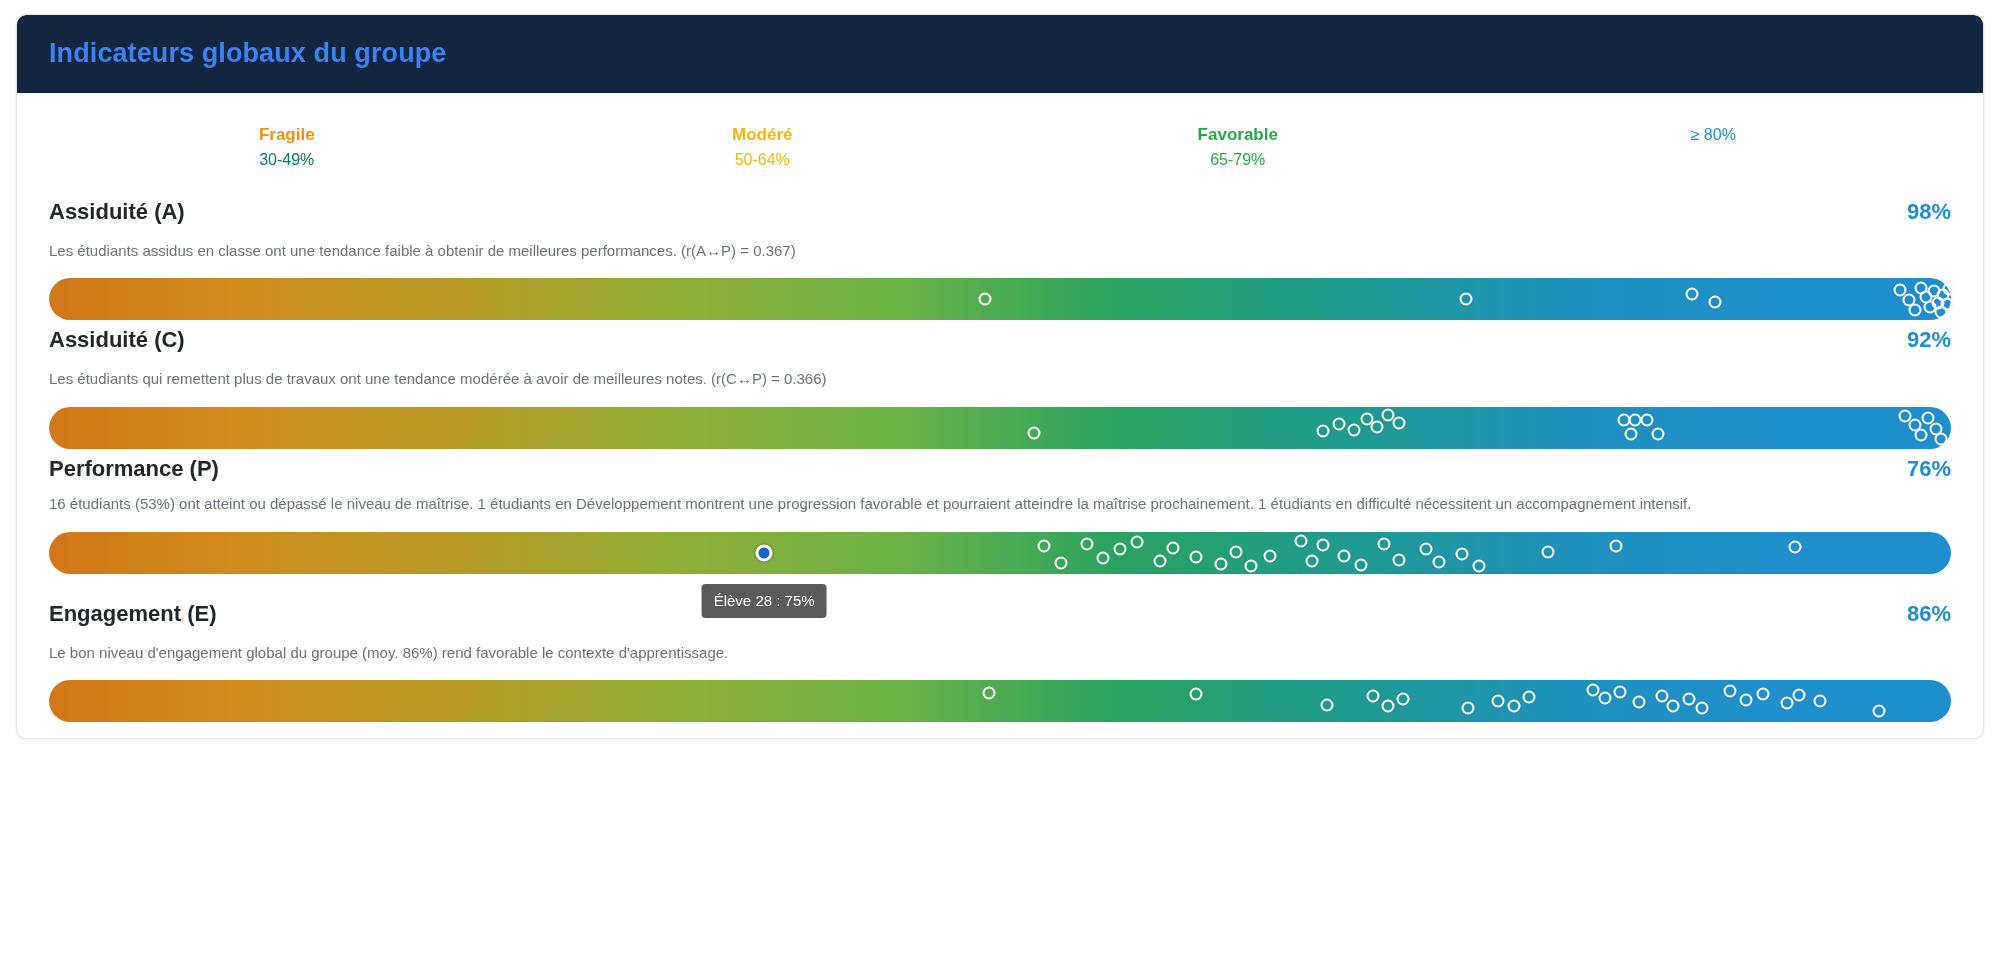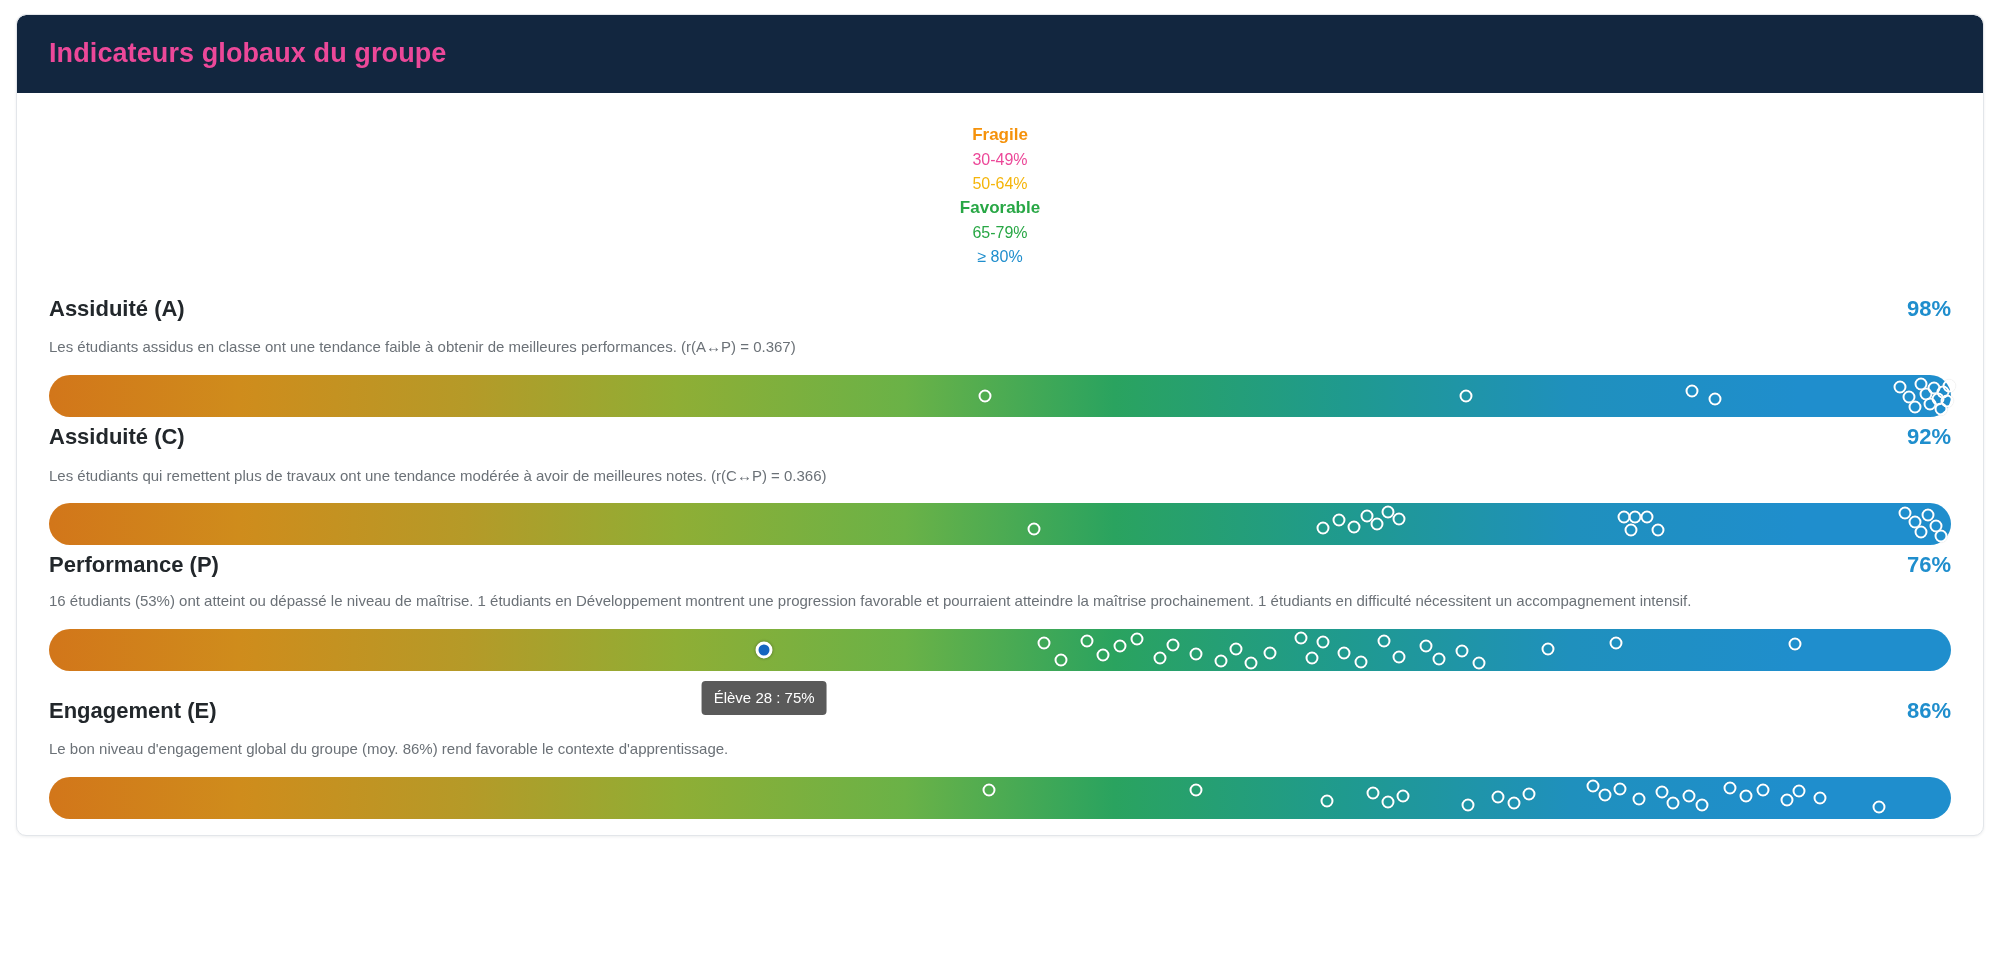--- a/index.html
+++ b/index.html
@@ -19,40 +19,39 @@
   .card {
     width: 1968px;
     background: #ffffff;
     border: 1px solid #e3e6ea;
     border-radius: 10px;
     box-shadow: 0 1px 3px rgba(16,24,40,.07);
     overflow: hidden;
   }
   .card-header {
     background: #12263f;
-    color: #ec4899;
+    color: #3b82f6;
     padding: 22px 24px 24px 32px;
     border-top-left-radius: 9px;
     border-top-right-radius: 9px;
   }
   .card-header h1 {
     margin: 0;
     font-size: 27px;
     font-weight: 700;
     letter-spacing: .1px;
     line-height: 1.2;
   }
   .card-body { padding: 26px 32px 10px 32px; }
 
   
   .legend {
     display: flex;
     width: 100%;
     margin: 4px 0 26px 0;
-    flex-direction: column;
   }
   .legend-col {
     flex: 1 1 0;
     text-align: center;
   }
   .legend-label {
     font-size: 17px;
     font-weight: 700;
     line-height: 1.45;
   }
@@ -158,23 +157,24 @@
 
     <div class="card-header">
       <h1>Indicateurs globaux du groupe</h1>
     </div>
 
     <div class="card-body">
 
       <div class="legend">
         <div class="legend-col">
           <div class="legend-label" style="color:#f5920b">Fragile</div>
-          <div class="legend-range" style="color:#ec4899">30-49%</div>
+          <div class="legend-range" style="color:#0f766e">30-49%</div>
         </div>
         <div class="legend-col">
+          <div class="legend-label" style="color:#f5b50b">Modéré</div>
           <div class="legend-range" style="color:#f5b50b">50-64%</div>
         </div>
         <div class="legend-col">
           <div class="legend-label" style="color:#28a745">Favorable</div>
           <div class="legend-range" style="color:#28a745">65-79%</div>
         </div>
         <div class="legend-col">
           <div class="legend-range" style="color:#1f8ecd">≥ 80%</div>
         </div>
       </div>

